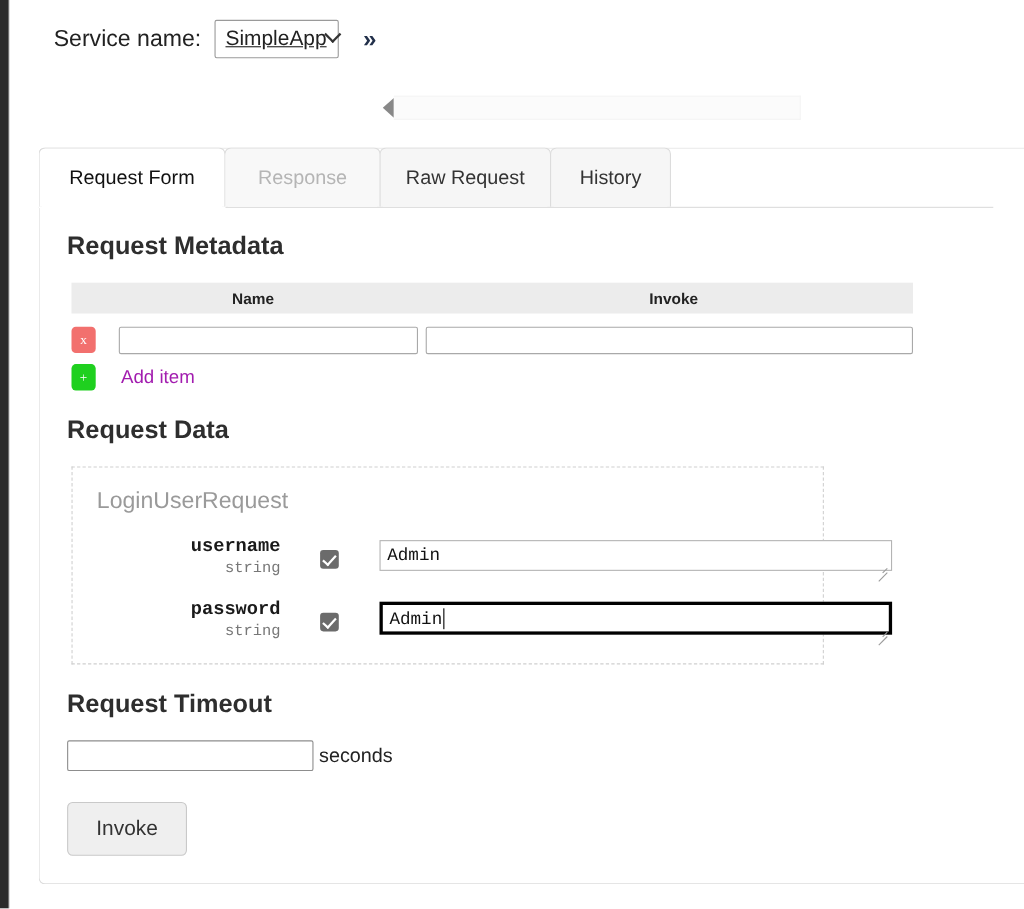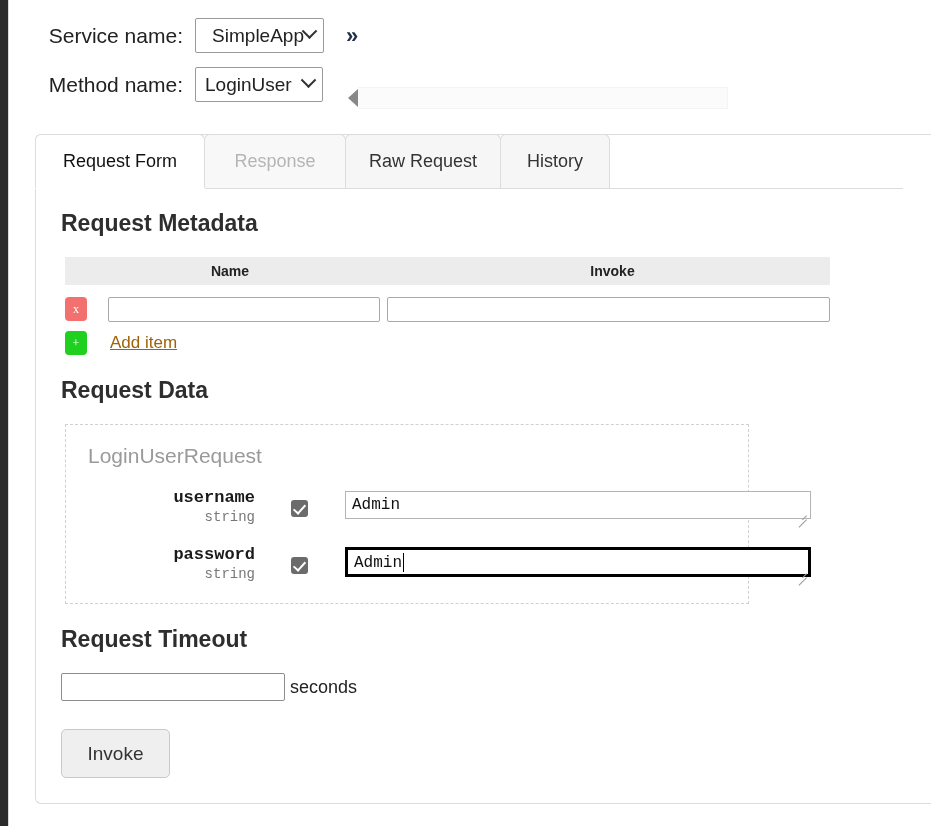--- a/index.html
+++ b/index.html
@@ -47,21 +47,21 @@
     background: #fff;
     border-radius: 2px;
     height: 35px;
     display: flex;
     align-items: center;
     padding: 0 8px 0 9px;
     font-size: 19px;
     color: #222;
     cursor: default;
   }
-  #select-service { width: 129px; justify-content: flex-end; }
+  #select-service { width: 113px; justify-content: space-between; text-decoration: underline; }
   #select-method  { width: 128px; justify-content: space-between; }
   .sel-text { white-space: nowrap; }
   .chev {
     display: inline-block;
     width: 11px; height: 11px;
     border-right: 2px solid #333;
     border-bottom: 2px solid #333;
     transform: rotate(45deg) translate(-3px,-3px);
     flex: none;
   }
@@ -209,24 +209,23 @@
   #input-meta-value { width: 450px; margin-left: 7px; }
 
   #add-item-row {
     position: absolute;
     left: 65px; top: 331px;
     display: flex; align-items: center;
   }
   #add-item-label {
     margin-left: 23px;
     font-size: 17px;
-    color: #a16207;
+    color: #a21caf;
     cursor: pointer;
     white-space: nowrap;
-    text-decoration: underline;
   }
 
   
   #data-box {
     position: absolute;
     left: 65px; top: 424px;
     width: 684px; height: 180px;
     border: 1px dashed #d0d0d0;
   }
   #data-msg-title {
@@ -372,27 +371,20 @@
 
   <div class="selector-row" id="row-service">
     <div class="sel-label">Service name:</div>
     <div class="sel-box" id="select-service">
       <span class="sel-text">SimpleApp</span>
       <span class="chev"></span>
     </div>
     <span class="dbl-chev">»</span>
   </div>
 
-  <div class="selector-row" id="row-method">
-    <div class="sel-label">Method name:</div>
-    <div class="sel-box" id="select-method">
-      <span class="sel-text">LoginUser</span>
-      <span class="chev"></span>
-    </div>
-  </div>
 
   <div id="tooltip-marker">
     <span class="tip-arrow"></span>
     <span class="tip-body"></span>
   </div>
 
   <div id="panel"></div>
 
   <div id="tabbar">
     <div class="tab active" id="tab-request-form">Request Form</div>

